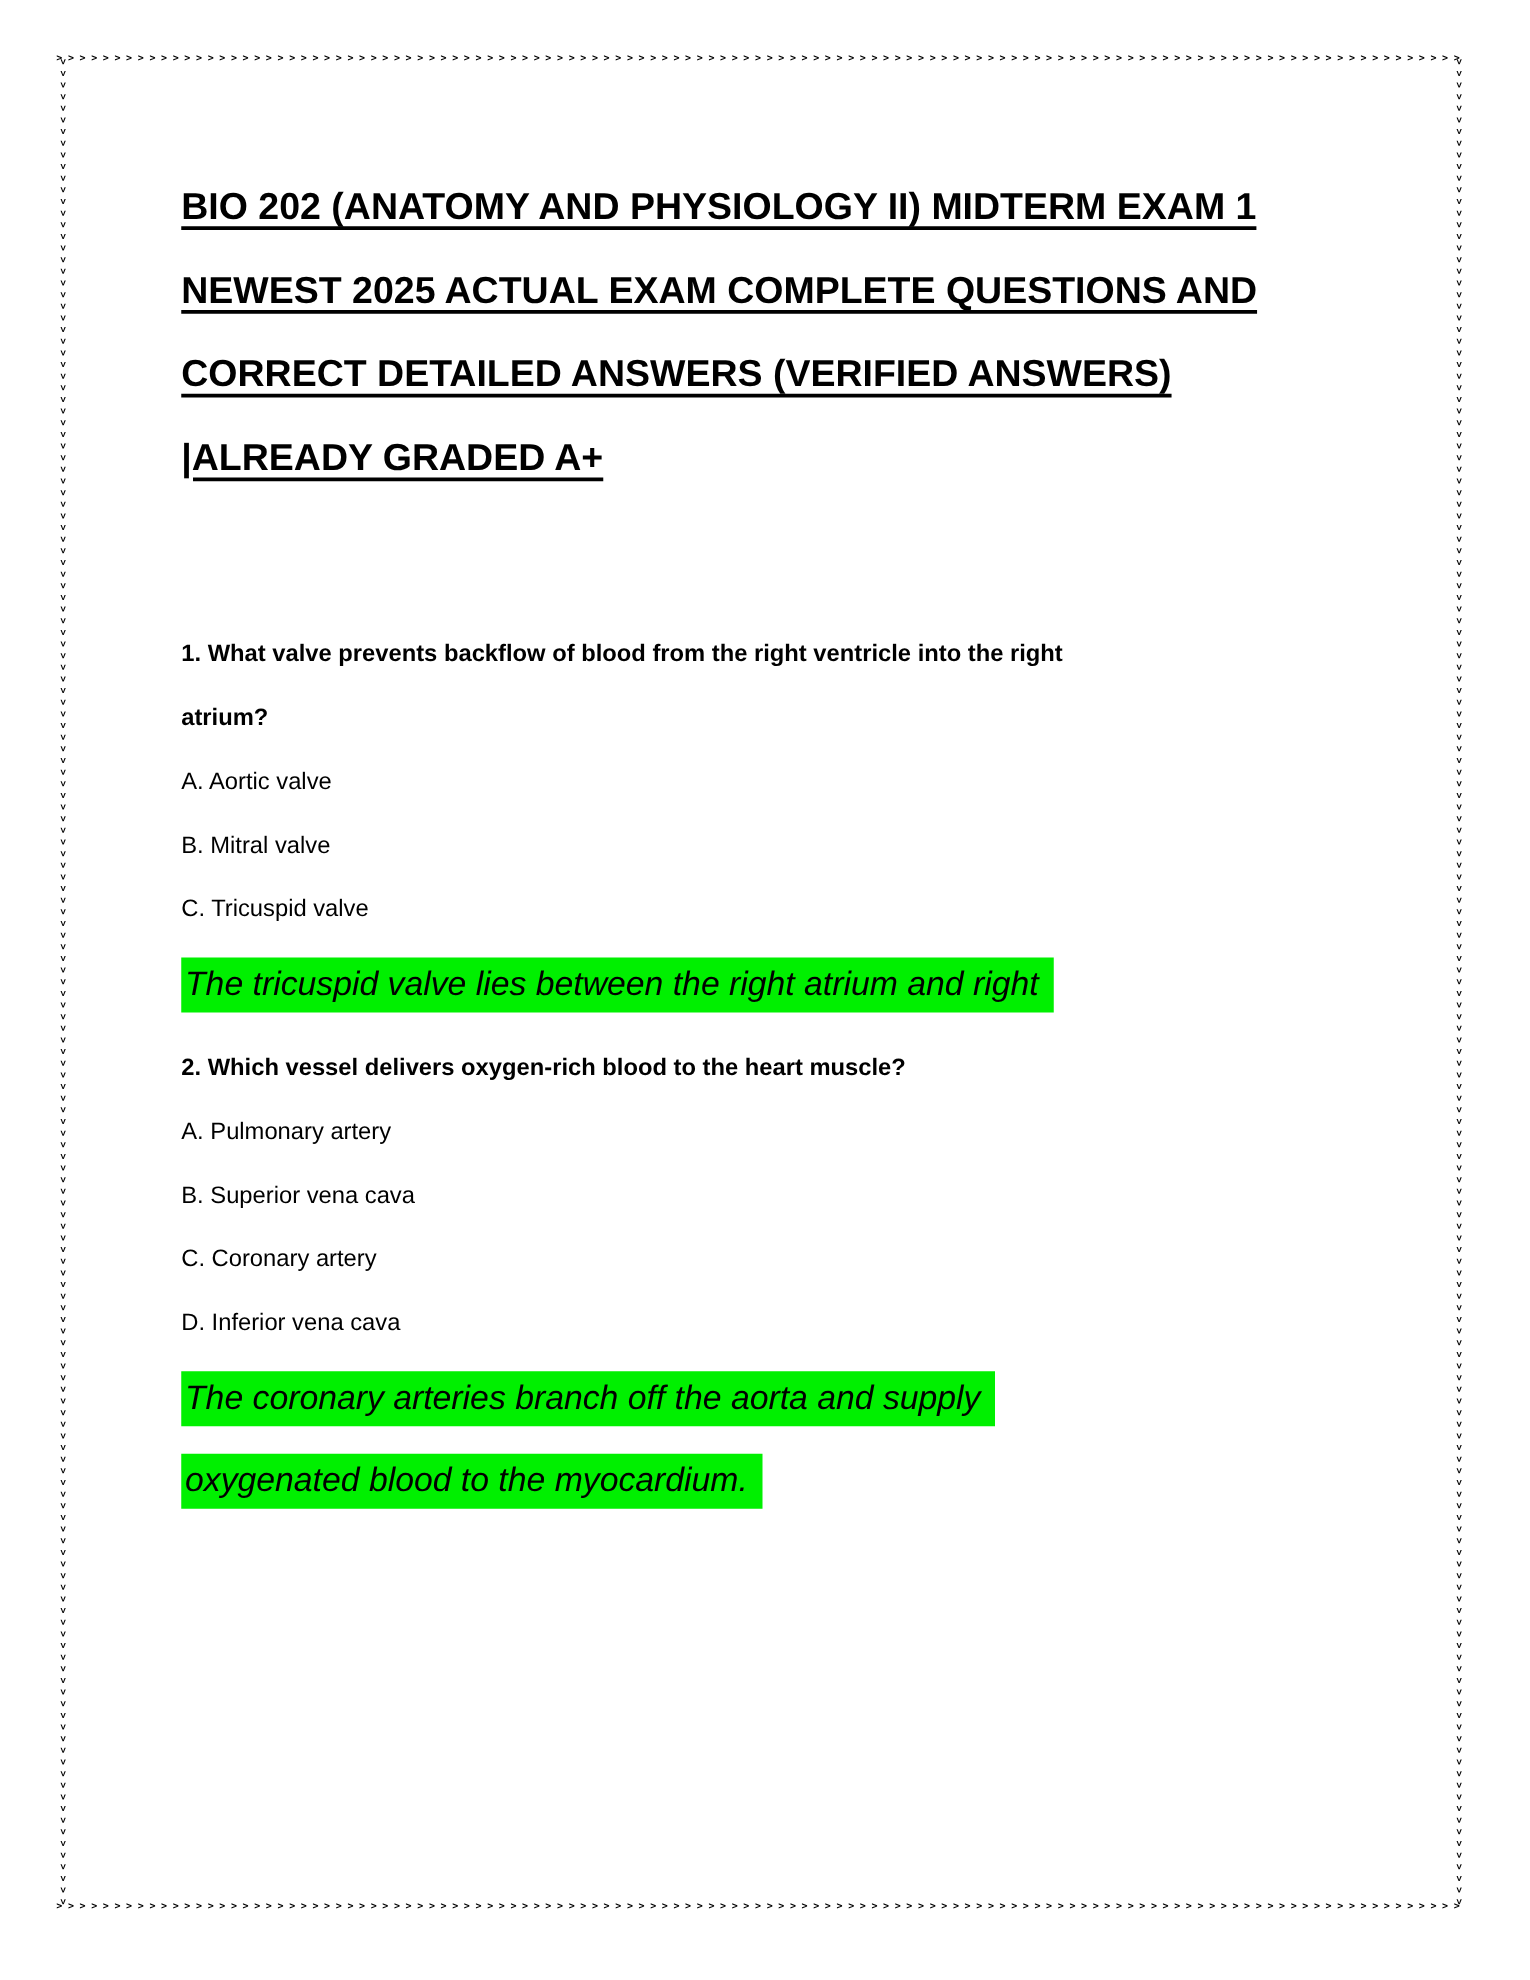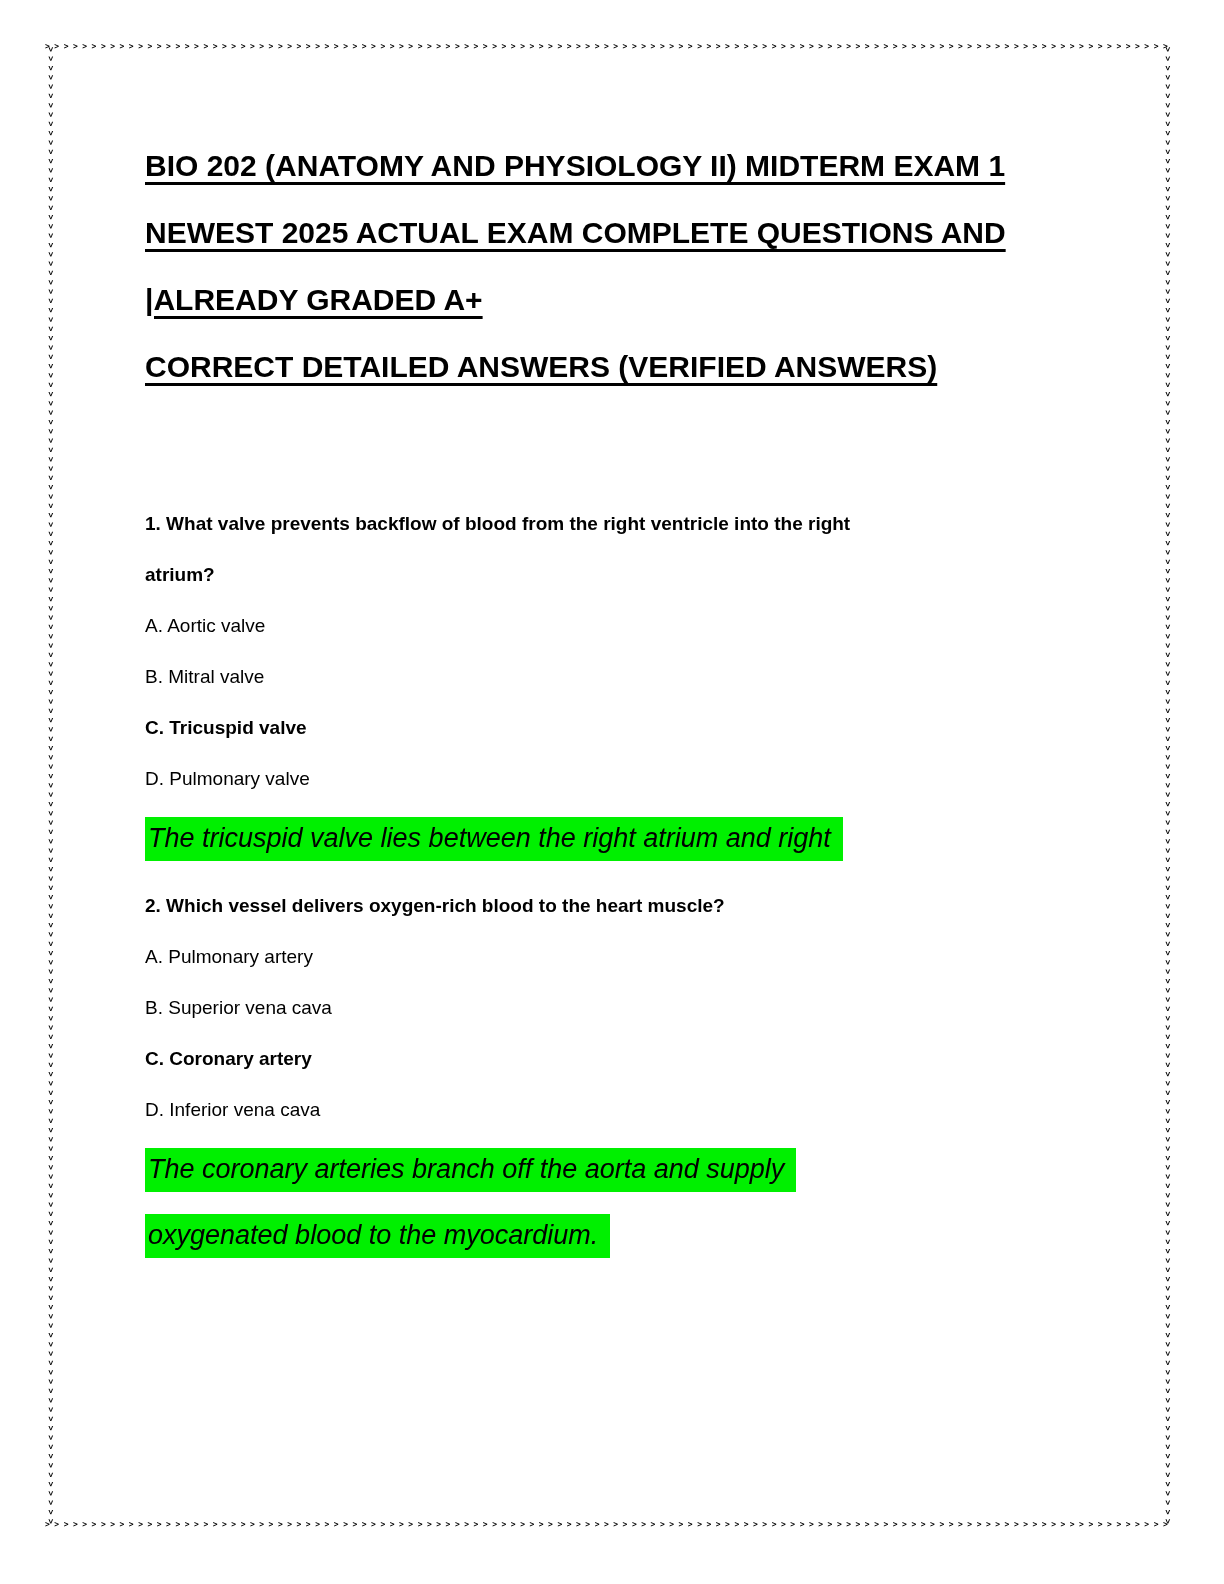--- a/index.html
+++ b/index.html
@@ -46,21 +46,21 @@
     line-height: 67px;
   }
   .title .t-line { white-space: nowrap; }
   .title .t-line span { text-decoration: underline; text-decoration-thickness: 3px; text-underline-offset: 6px; margin-top: 12px; }
 
   .question-block { font-size: 19px; line-height: 51px; }
   .q1 { margin-top: 98px; }
   .q2 { margin-top: 8px; }
   .prompt-line { font-weight: bold; white-space: nowrap; }
   .option { font-weight: normal; white-space: nowrap; }
-  .option.correct { font-weight: bold; }
+  .option.correct { font-weight: normal; }
 
   .explanation { margin-top: 2px; }
   .expl-line { height: 66px; display: flex; align-items: center; text-align: center; }
   .expl-line span {
     display: inline-block;
     background: var(--highlight, #00f000);
     font-family: "Liberation Sans", sans-serif;
     font-style: italic;
     font-size: 27px;
     line-height: 31px;
@@ -76,31 +76,30 @@
   <div class="border-glyphs edge-top">&gt;&gt;&gt;&gt;&gt;&gt;&gt;&gt;&gt;&gt;&gt;&gt;&gt;&gt;&gt;&gt;&gt;&gt;&gt;&gt;&gt;&gt;&gt;&gt;&gt;&gt;&gt;&gt;&gt;&gt;&gt;&gt;&gt;&gt;&gt;&gt;&gt;&gt;&gt;&gt;&gt;&gt;&gt;&gt;&gt;&gt;&gt;&gt;&gt;&gt;&gt;&gt;&gt;&gt;&gt;&gt;&gt;&gt;&gt;&gt;&gt;&gt;&gt;&gt;&gt;&gt;&gt;&gt;&gt;&gt;&gt;&gt;&gt;&gt;&gt;&gt;&gt;&gt;&gt;&gt;&gt;&gt;&gt;&gt;&gt;&gt;&gt;&gt;&gt;&gt;&gt;&gt;&gt;&gt;&gt;&gt;&gt;&gt;&gt;&gt;&gt;&gt;&gt;&gt;&gt;&gt;&gt;&gt;&gt;&gt;&gt;&gt;&gt;&gt;&gt;&gt;&gt;&gt;&gt;&gt;&gt;&gt;&gt;&gt;&gt;&gt;&gt;&gt;&gt;&gt;</div>
   <div class="border-glyphs edge-bottom">&gt;&gt;&gt;&gt;&gt;&gt;&gt;&gt;&gt;&gt;&gt;&gt;&gt;&gt;&gt;&gt;&gt;&gt;&gt;&gt;&gt;&gt;&gt;&gt;&gt;&gt;&gt;&gt;&gt;&gt;&gt;&gt;&gt;&gt;&gt;&gt;&gt;&gt;&gt;&gt;&gt;&gt;&gt;&gt;&gt;&gt;&gt;&gt;&gt;&gt;&gt;&gt;&gt;&gt;&gt;&gt;&gt;&gt;&gt;&gt;&gt;&gt;&gt;&gt;&gt;&gt;&gt;&gt;&gt;&gt;&gt;&gt;&gt;&gt;&gt;&gt;&gt;&gt;&gt;&gt;&gt;&gt;&gt;&gt;&gt;&gt;&gt;&gt;&gt;&gt;&gt;&gt;&gt;&gt;&gt;&gt;&gt;&gt;&gt;&gt;&gt;&gt;&gt;&gt;&gt;&gt;&gt;&gt;&gt;&gt;&gt;&gt;&gt;&gt;&gt;&gt;&gt;&gt;&gt;&gt;&gt;&gt;&gt;&gt;&gt;&gt;&gt;&gt;&gt;&gt;</div>
   <div class="border-glyphs edge-left">&gt;&gt;&gt;&gt;&gt;&gt;&gt;&gt;&gt;&gt;&gt;&gt;&gt;&gt;&gt;&gt;&gt;&gt;&gt;&gt;&gt;&gt;&gt;&gt;&gt;&gt;&gt;&gt;&gt;&gt;&gt;&gt;&gt;&gt;&gt;&gt;&gt;&gt;&gt;&gt;&gt;&gt;&gt;&gt;&gt;&gt;&gt;&gt;&gt;&gt;&gt;&gt;&gt;&gt;&gt;&gt;&gt;&gt;&gt;&gt;&gt;&gt;&gt;&gt;&gt;&gt;&gt;&gt;&gt;&gt;&gt;&gt;&gt;&gt;&gt;&gt;&gt;&gt;&gt;&gt;&gt;&gt;&gt;&gt;&gt;&gt;&gt;&gt;&gt;&gt;&gt;&gt;&gt;&gt;&gt;&gt;&gt;&gt;&gt;&gt;&gt;&gt;&gt;&gt;&gt;&gt;&gt;&gt;&gt;&gt;&gt;&gt;&gt;&gt;&gt;&gt;&gt;&gt;&gt;&gt;&gt;&gt;&gt;&gt;&gt;&gt;&gt;&gt;&gt;&gt;&gt;&gt;&gt;&gt;&gt;&gt;&gt;&gt;&gt;&gt;&gt;&gt;&gt;&gt;&gt;&gt;&gt;&gt;&gt;&gt;&gt;&gt;&gt;&gt;&gt;&gt;&gt;&gt;&gt;&gt;&gt;&gt;&gt;&gt;&gt;&gt;&gt;&gt;&gt;&gt;</div>
   <div class="border-glyphs edge-right">&gt;&gt;&gt;&gt;&gt;&gt;&gt;&gt;&gt;&gt;&gt;&gt;&gt;&gt;&gt;&gt;&gt;&gt;&gt;&gt;&gt;&gt;&gt;&gt;&gt;&gt;&gt;&gt;&gt;&gt;&gt;&gt;&gt;&gt;&gt;&gt;&gt;&gt;&gt;&gt;&gt;&gt;&gt;&gt;&gt;&gt;&gt;&gt;&gt;&gt;&gt;&gt;&gt;&gt;&gt;&gt;&gt;&gt;&gt;&gt;&gt;&gt;&gt;&gt;&gt;&gt;&gt;&gt;&gt;&gt;&gt;&gt;&gt;&gt;&gt;&gt;&gt;&gt;&gt;&gt;&gt;&gt;&gt;&gt;&gt;&gt;&gt;&gt;&gt;&gt;&gt;&gt;&gt;&gt;&gt;&gt;&gt;&gt;&gt;&gt;&gt;&gt;&gt;&gt;&gt;&gt;&gt;&gt;&gt;&gt;&gt;&gt;&gt;&gt;&gt;&gt;&gt;&gt;&gt;&gt;&gt;&gt;&gt;&gt;&gt;&gt;&gt;&gt;&gt;&gt;&gt;&gt;&gt;&gt;&gt;&gt;&gt;&gt;&gt;&gt;&gt;&gt;&gt;&gt;&gt;&gt;&gt;&gt;&gt;&gt;&gt;&gt;&gt;&gt;&gt;&gt;&gt;&gt;&gt;&gt;&gt;&gt;&gt;&gt;&gt;&gt;&gt;&gt;&gt;&gt;</div>
 
   <div class="content">
 
     <div class="title">
       <div class="t-line"><span>BIO 202 (ANATOMY AND PHYSIOLOGY II) MIDTERM EXAM 1</span></div>
       <div class="t-line"><span>NEWEST 2025 ACTUAL EXAM COMPLETE QUESTIONS AND</span></div>
+      <div class="t-line"><span>CORRECT DETAILED ANSWERS (VERIFIED ANSWERS)</span></div>
       <div class="t-line"><span>|ALREADY GRADED A+</span></div>
-      <div class="t-line"><span>CORRECT DETAILED ANSWERS (VERIFIED ANSWERS)</span></div>
     </div>
 
     <div class="question-block q1">
       <div class="prompt-line">1. What valve prevents backflow of blood from the right ventricle into the right</div>
       <div class="prompt-line">atrium?</div>
       <div class="option">A. Aortic valve</div>
       <div class="option">B. Mitral valve</div>
       <div class="option correct">C. Tricuspid valve</div>
-      <div class="option">D. Pulmonary valve</div>
     </div>
 
     <div class="explanation">
       <div class="expl-line">
           <span>The tricuspid valve lies between the right atrium and right</span>
         </div>
     </div>
 
     <div class="question-block q2">
       <div class="prompt-line">2. Which vessel delivers oxygen-rich blood to the heart muscle?</div>

